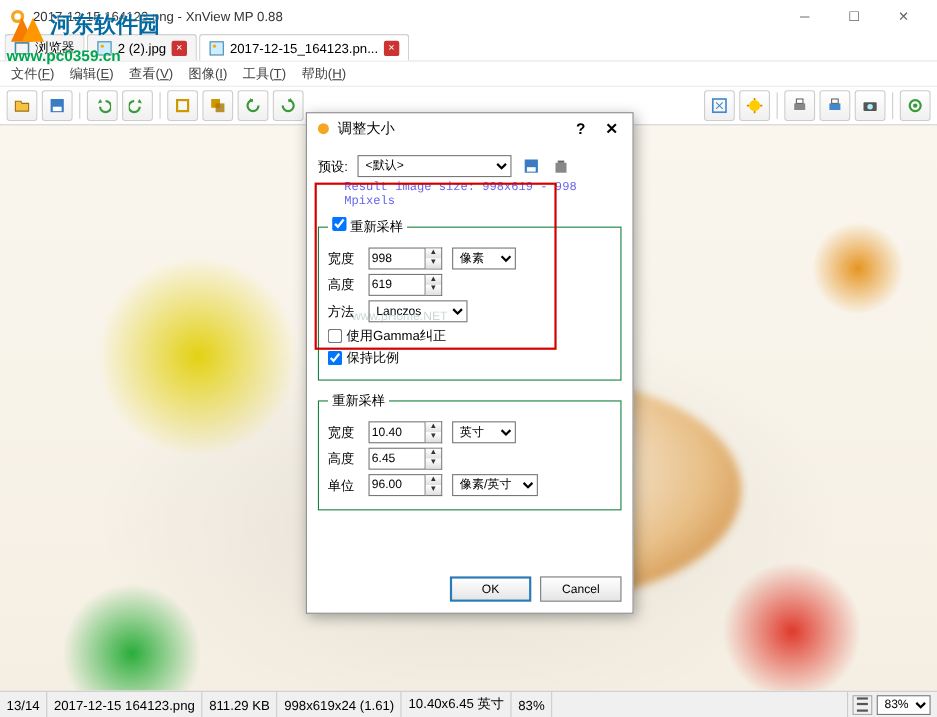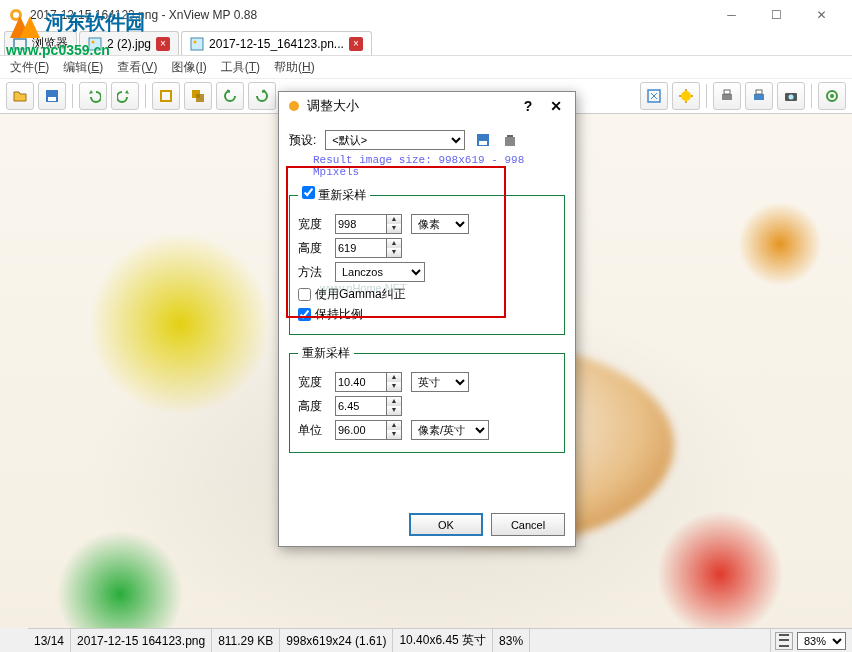--- a/index.html
+++ b/index.html
@@ -49,21 +49,21 @@
 .photo::before { content:""; position:absolute; left:38%; top:45%; width:350px; height:200px; border-radius:50%;
   background:radial-gradient(ellipse at 40% 40%, #f4e3cc 30%, #e8bf86 60%, #d49852 80%, transparent);
   filter:blur(4px);
 }
 .photo::after { content:""; position:absolute; left:42%; top:52%; width:180px; height:100px; border-radius:50%;
   background:radial-gradient(ellipse at 30% 30%, #fff 20%, #f0dec5 50%, transparent);
   filter:blur(3px);
 }
 
 
-.dlg { position:absolute; left:278px; top:91px; width:298px; background:#fff; border:1px solid #888; box-shadow:2px 3px 12px rgba(0,0,0,0.35); z-index:30; }
+.dlg { position:absolute; left:278px; top:102px; width:298px; background:#fff; border:1px solid #888; box-shadow:2px 3px 12px rgba(0,0,0,0.35); z-index:30; }
 .dlg-title { height:28px; display:flex; align-items:center; padding:0 8px; gap:6px; }
 .dlg-title .t { flex:1; font-size:13px; font-family:SimSun; }
 .dlg-title .q, .dlg-title .x { width:22px; text-align:center; font-weight:bold; cursor:pointer; font-size:14px; }
 .dlg-body { padding:6px 10px 10px; font-family:SimSun; }
 .row { display:flex; align-items:center; gap:9px; margin:4px 0; }
 .row label { width:28px; text-align:left; }
 .row .spin { width:52px; height:20px; border:1px solid #777; padding:0 2px; font-size:11px; }
 select, .combo { height:20px; border:1px solid #777; font-size:11px; background:#fff; padding:0 2px; }
 .spinwrap { display:flex; }
 .spinbtns { width:15px; height:20px; border:1px solid #777; border-left:none; display:flex; flex-direction:column; }
@@ -74,21 +74,21 @@
 .chk { display:flex; align-items:center; gap:4px; margin:3px 0; }
 .chk input { width:13px; height:13px; }
 .wm-inner { position:absolute; left:320px; top:282px; z-index:31; color:#8aa; font-size:11px; font-family:Arial; opacity:.45; }
 .result { font-family:"Courier New",monospace; font-size:11px; color:#66e; margin:4px 0 8px 24px; }
 .dlg-buttons { display:flex; justify-content:flex-end; gap:8px; margin-top:60px; }
 .dlg-buttons button { width:74px; height:23px; border:1px solid #777; background:linear-gradient(#fff,#e5e5e5); cursor:pointer; font-size:11px; }
 .dlg-buttons button.primary { border:2px solid #2a7ab8; }
 .savebtn { width:18px; height:18px; display:inline-flex; align-items:center; justify-content:center; cursor:pointer; }
 
 
-.statusbar { position:absolute; left:0; bottom:0; right:0; height:24px; background:#f0f0f0; border-top:1px solid #ccc; display:flex; align-items:center; font-size:11px; gap:0;margin-left:28px; }
+.statusbar { position:absolute; left:0; bottom:0; right:0; height:24px; background:#f0f0f0; border-top:1px solid #ccc; display:flex; align-items:center; font-size:11px; gap:0; }
 .statusbar .cell { padding:0 6px; border-right:1px solid #ccc; height:100%; display:flex; align-items:center; }
 .statusbar .flex { flex:1; }
 .zoomselect { height:18px; font-size:11px; }
 .sb-expand { width:18px; height:18px; border:1px solid #aaa; margin:0 4px; display:flex; flex-direction:column; justify-content:space-around; align-items:center; cursor:pointer; }
 .sb-expand span { width:10px; height:2px; background:#555; }
 </style>
 </head>
 <body>
 
 <div class="titlebar">

